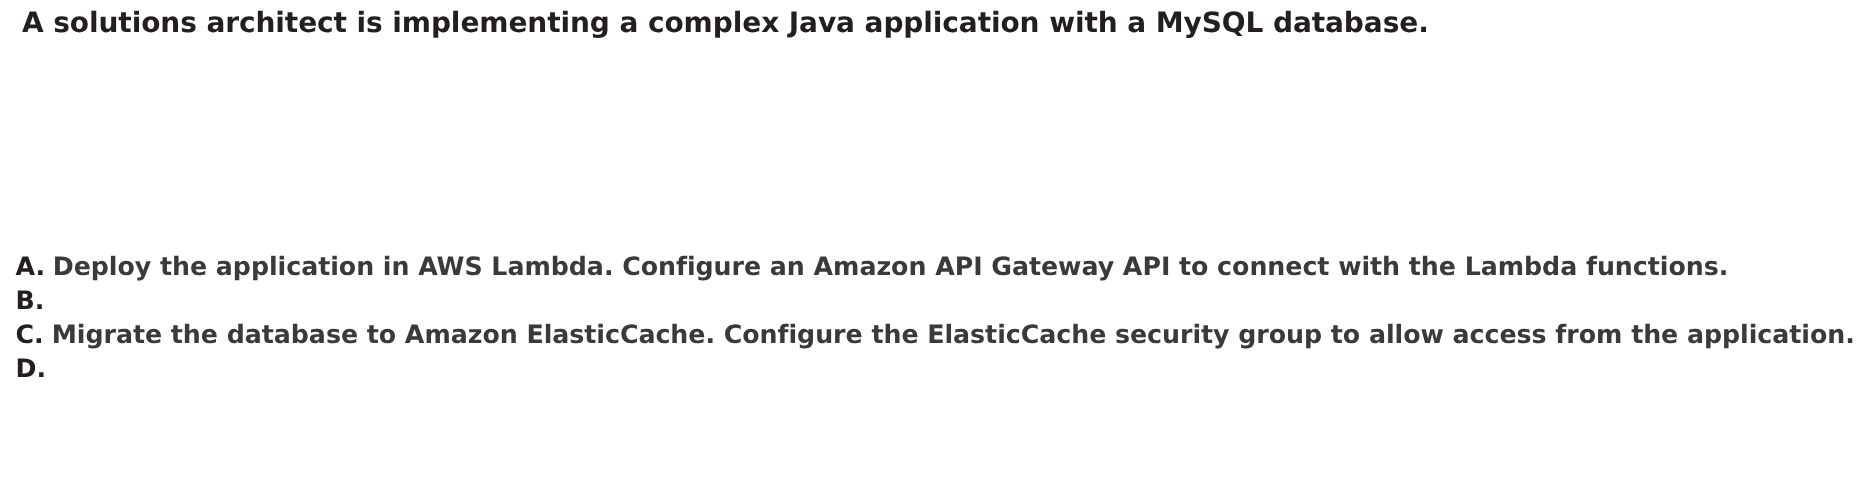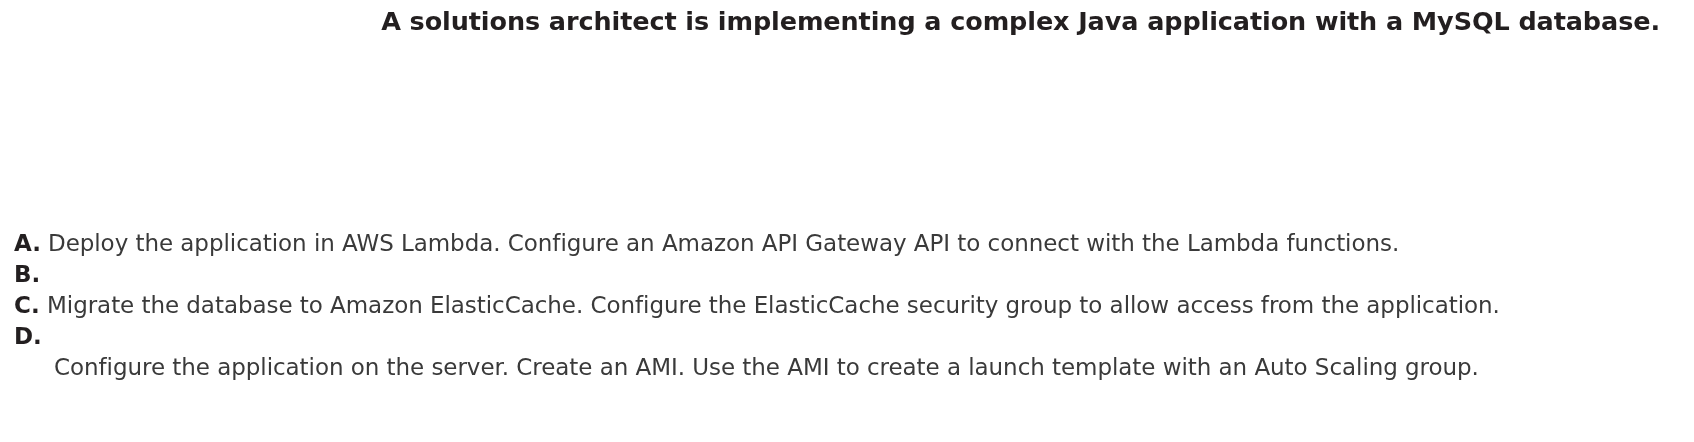--- a/index.html
+++ b/index.html
@@ -29,21 +29,20 @@
     top: 6px;
     width: 1640px;
   }
   .stem-line {
     font-size: 25.5px;
     font-weight: bold;
     line-height: 31px;
     letter-spacing: -0.1px;
     color: #231f20;
     white-space: nowrap;
-    text-align: right;
   }
 
   
   .options {
     position: absolute;
     left: 14px;
     top: 228px;
     width: 1670px;
   }
   .option-row {
@@ -54,21 +53,21 @@
   }
   .option-letter {
     font-size: 23px;
     font-weight: bold;
     color: #231f20;
     flex: 0 0 auto;
     min-width: 26px;
   }
   .option-text {
     font-size: 23px;
-    font-weight: normal;
+    font-weight: bold;
     color: #3a3a3a;
     flex: 0 0 auto;
     padding-left: 7px;
     letter-spacing: -0.05px;
   }
   .option-text-wrap {
     font-size: 23px;
     font-weight: normal;
     color: #3a3a3a;
     line-height: 31px;
@@ -99,18 +98,17 @@
 
     <div class="option-row">
       <span class="option-letter">C.</span>
       <span class="option-text">Migrate the database to Amazon ElasticCache. Configure the ElasticCache security group to allow access from the application.</span>
     </div>
 
     <div>
       <div class="option-row">
         <span class="option-letter">D.</span>
       </div>
-      <div class="option-text-wrap">Configure the application on the server. Create an AMI. Use the AMI to create a launch template with an Auto Scaling group.</div>
     </div>
 
   </div>
 
 </div>
 
 </body></html>

